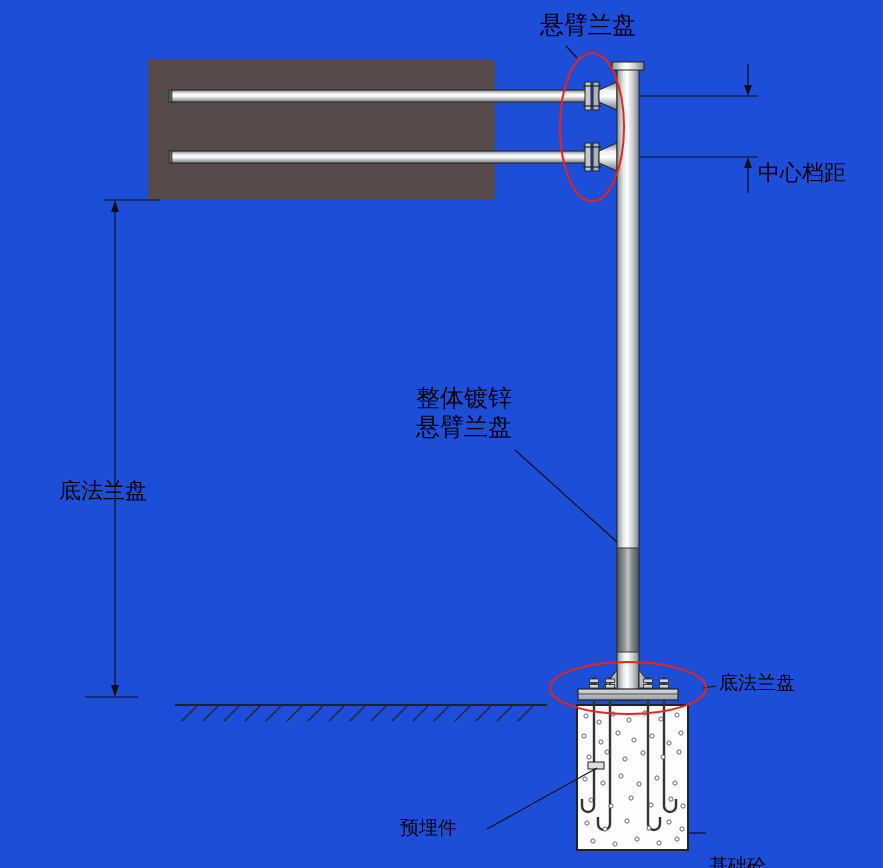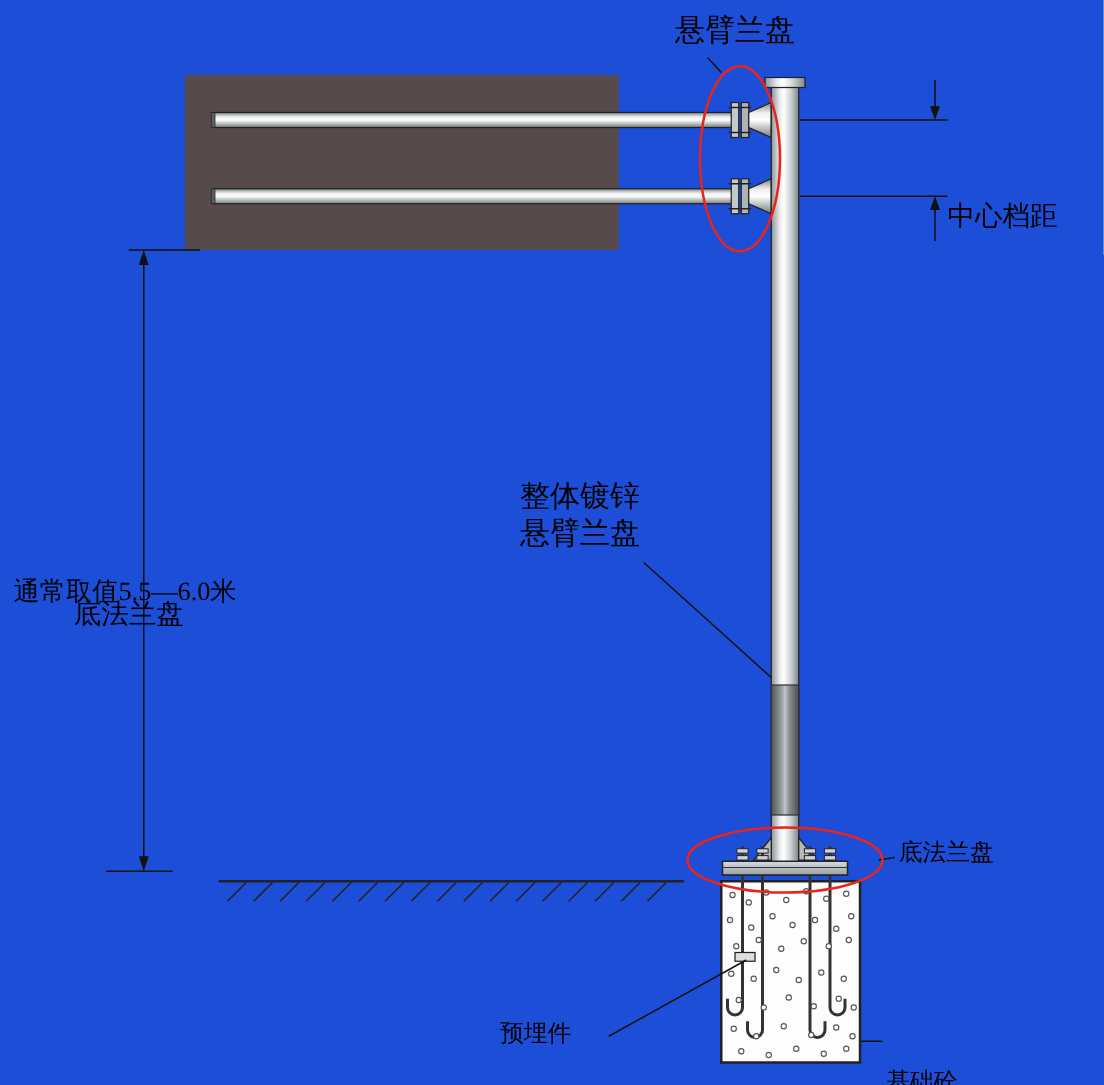--- a/index.html
+++ b/index.html
@@ -186,21 +186,20 @@
 
     <ellipse cx="592" cy="127" rx="32" ry="74" fill="none" stroke="#e8241b" stroke-width="2"></ellipse>
     <ellipse cx="628" cy="688" rx="78" ry="26" fill="none" stroke="#e8241b" stroke-width="2"></ellipse>
   </svg>
 
   <div class="lbl f24 centered" style="left:588px;top:12px;">悬臂兰盘</div>
 
   <div class="lbl f22" style="left:758px;top:117px;">中心档距</div>
 
   <div class="lbl f22 centered" style="left:103px;top:435px;">底法兰盘</div>
-  <div class="lbl f21 centered" style="left:100px;top:462px;">通常取值5.5—6.0米</div>
 
   <div class="lbl f24 centered" style="left:464px;top:385px;text-align:center;">整体镀锌</div>
   <div class="lbl f24 centered" style="left:464px;top:414px;">悬臂兰盘</div>
 
   <div class="lbl f23" style="left:719px;top:673px;">底法兰盘</div>
 
   <div class="lbl f23" style="left:400px;top:818px;">预埋件</div>
 
   <div class="lbl f23" style="left:709px;top:820px;margin-top:36px;">基础砼</div>
 

